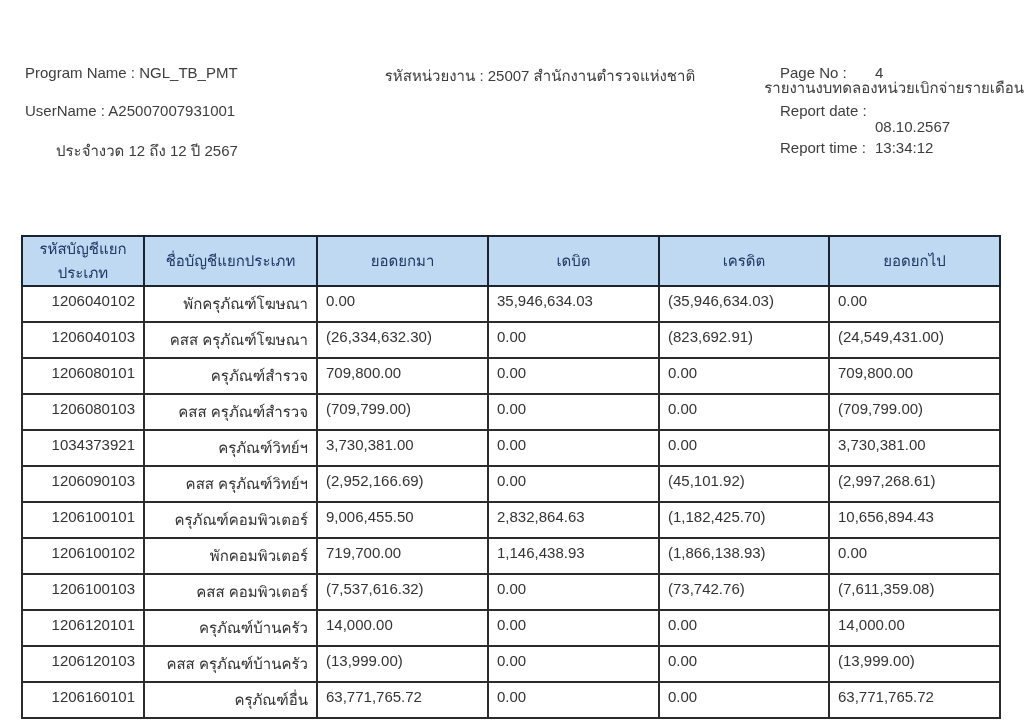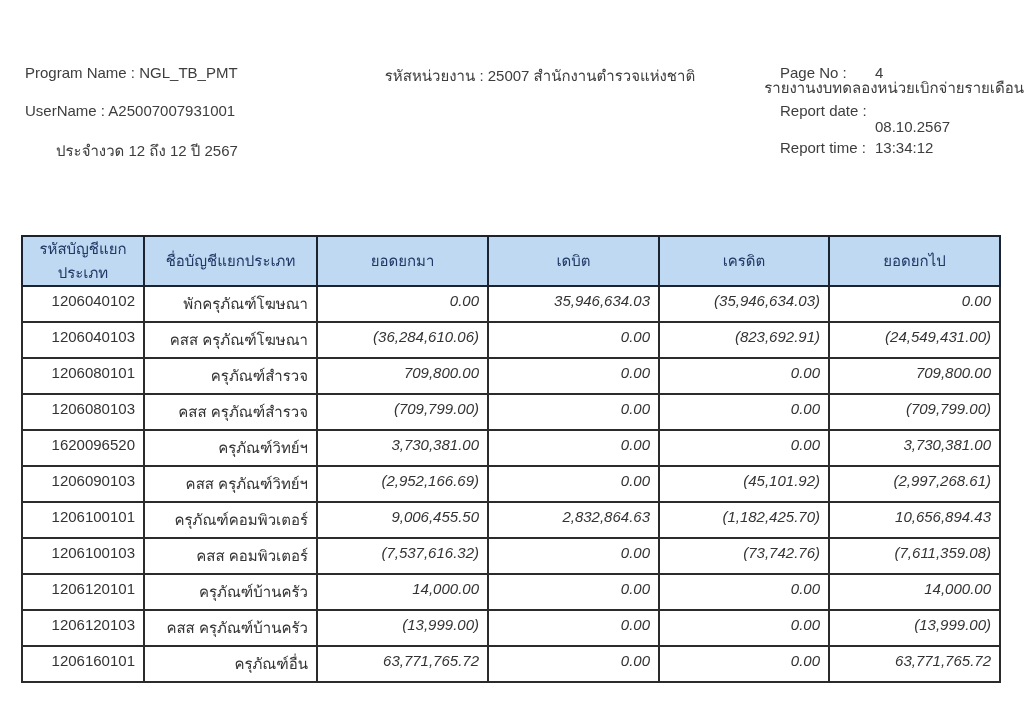--- a/index.html
+++ b/index.html
@@ -50,21 +50,21 @@
   table.report td {
     border:2px solid #2b2b2b;
     height:36px;
     vertical-align:top;
     padding:5px 8px 0 8px;
     color:#333333;
     background:#ffffff;
     overflow:hidden;
   }
   table.report td.left { text-align:right; }
-  table.report td.num  { text-align:right;font-style:italic; }
+  table.report td.num  { text-align:left; }
 </style>
 </head>
 <body>
 
 <div class="page">
 
   <div class="txt report-title">รายงานงบทดลองหน่วยเบิกจ่ายรายเดือน</div>
 
   <div class="txt left-line-1">Program Name : NGL_TB_PMT</div>
   <div class="txt left-line-2">UserName : A25007007931001</div>
@@ -103,21 +103,21 @@
           <td class="left">1206040102</td>
           <td class="left">พักครุภัณฑ์โฆษณา</td>
           <td class="num">0.00</td>
           <td class="num">35,946,634.03</td>
           <td class="num">(35,946,634.03)</td>
           <td class="num">0.00</td>
         </tr>
         <tr>
           <td class="left">1206040103</td>
           <td class="left">คสส ครุภัณฑ์โฆษณา</td>
-          <td class="num">(36,284,610.06)</td>
+          <td class="num">(26,334,632.30)</td>
           <td class="num">0.00</td>
           <td class="num">(823,692.91)</td>
           <td class="num">(24,549,431.00)</td>
         </tr>
         <tr>
           <td class="left">1206080101</td>
           <td class="left">ครุภัณฑ์สำรวจ</td>
           <td class="num">709,800.00</td>
           <td class="num">0.00</td>
           <td class="num">0.00</td>
@@ -125,21 +125,21 @@
         </tr>
         <tr>
           <td class="left">1206080103</td>
           <td class="left">คสส ครุภัณฑ์สำรวจ</td>
           <td class="num">(709,799.00)</td>
           <td class="num">0.00</td>
           <td class="num">0.00</td>
           <td class="num">(709,799.00)</td>
         </tr>
         <tr>
-          <td class="left">1620096520</td>
+          <td class="left">1034373921</td>
           <td class="left">ครุภัณฑ์วิทย์ฯ</td>
           <td class="num">3,730,381.00</td>
           <td class="num">0.00</td>
           <td class="num">0.00</td>
           <td class="num">3,730,381.00</td>
         </tr>
         <tr>
           <td class="left">1206090103</td>
           <td class="left">คสส ครุภัณฑ์วิทย์ฯ</td>
           <td class="num">(2,952,166.69)</td>
@@ -149,20 +149,28 @@
         </tr>
         <tr>
           <td class="left">1206100101</td>
           <td class="left">ครุภัณฑ์คอมพิวเตอร์</td>
           <td class="num">9,006,455.50</td>
           <td class="num">2,832,864.63</td>
           <td class="num">(1,182,425.70)</td>
           <td class="num">10,656,894.43</td>
         </tr>
         <tr>
+          <td class="left">1206100102</td>
+          <td class="left">พักคอมพิวเตอร์</td>
+          <td class="num">719,700.00</td>
+          <td class="num">1,146,438.93</td>
+          <td class="num">(1,866,138.93)</td>
+          <td class="num">0.00</td>
+        </tr>
+        <tr>
           <td class="left">1206100103</td>
           <td class="left">คสส คอมพิวเตอร์</td>
           <td class="num">(7,537,616.32)</td>
           <td class="num">0.00</td>
           <td class="num">(73,742.76)</td>
           <td class="num">(7,611,359.08)</td>
         </tr>
         <tr>
           <td class="left">1206120101</td>
           <td class="left">ครุภัณฑ์บ้านครัว</td>

